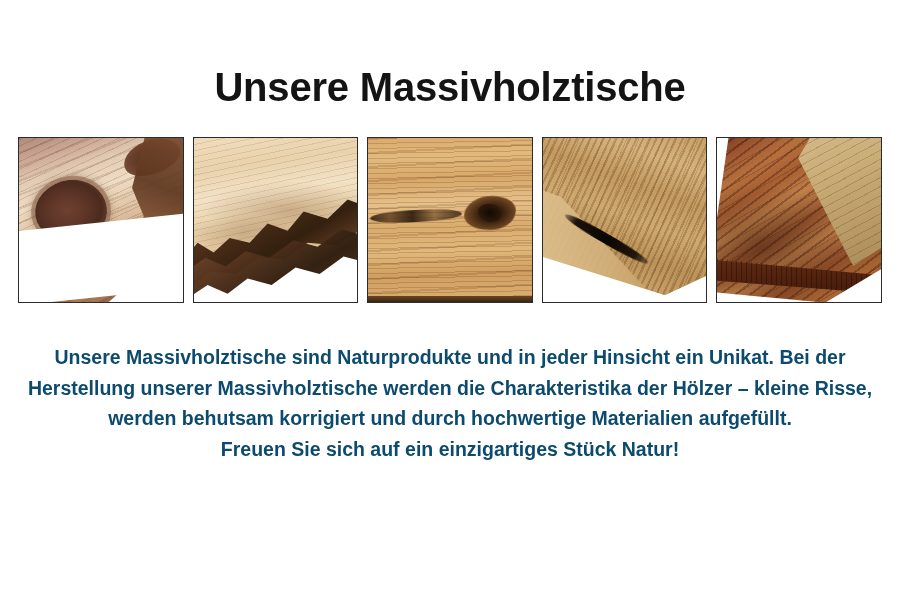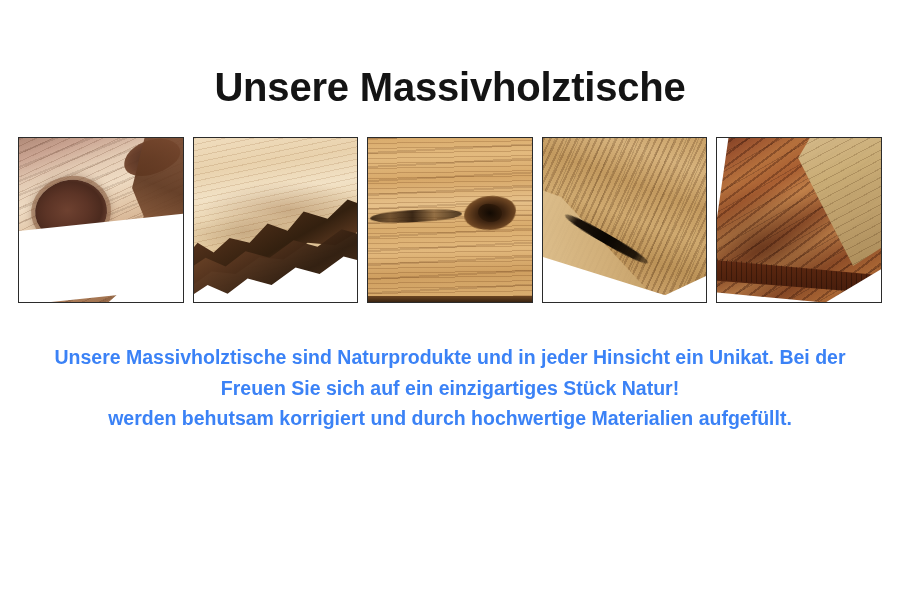--- a/index.html
+++ b/index.html
@@ -377,21 +377,21 @@
   
   .body-copy {
     position: absolute;
     left: 20px;
     top: 342px;
     width: 860px;
     text-align: center;
     font-size: 19.5px;
     font-weight: bold;
     line-height: 30.5px;
-    color: #3b82f6;
+    color: #0c4a6e;
   }
   .body-copy p {
     margin: 0;
   }
 </style>
 </head>
 <body>
 
 <div class="page">
 
@@ -445,17 +445,18 @@
       <div class="p5-edge-grain"></div>
       <div class="p5-white-b"></div>
       <div class="p5-white-l"></div>
       <div class="p5-white-r"></div>
     </div>
 
   </div>
 
   <div class="body-copy">
     <p>Unsere Massivholztische sind Naturprodukte und in jeder Hinsicht ein Unikat. Bei der</p>
+    <p>Herstellung unserer Massivholztische werden die Charakteristika der Hölzer – kleine Risse,</p>
+    <p>werden behutsam korrigiert und durch hochwertige Materialien aufgefüllt.</p>
     <p>Freuen Sie sich auf ein einzigartiges Stück Natur!</p>
-    <p>werden behutsam korrigiert und durch hochwertige Materialien aufgefüllt.</p>
   </div>
 
 </div>
 
 </body></html>

